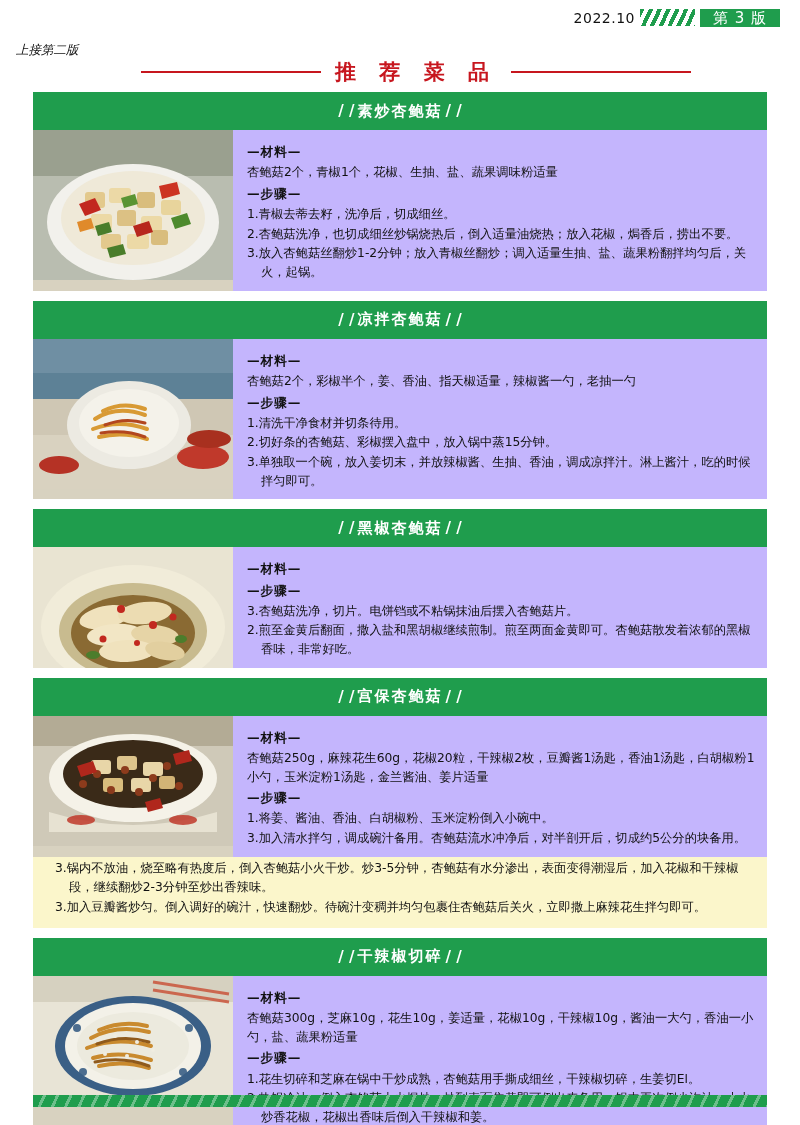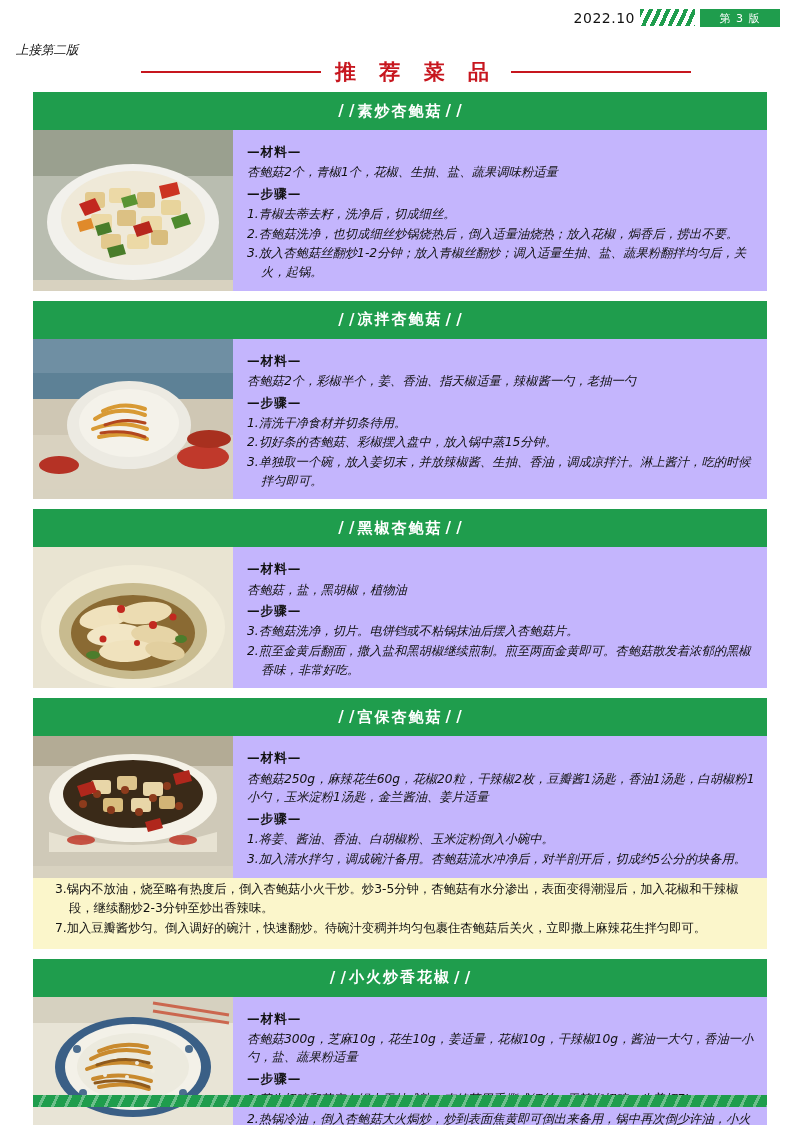--- a/index.html
+++ b/index.html
@@ -20,21 +20,21 @@
   .header-date{
     position:absolute;right:165px;top:10px;
     font-size:14px;color:#111;letter-spacing:.5px;
   }
   .header-stripes{
     position:absolute;right:105px;top:9px;width:55px;height:17px;
     background:repeating-linear-gradient(115deg,#1f9d4d 0 4px,#ffffff 4px 8px);
   }
   .header-page{
     position:absolute;right:20px;top:9px;width:80px;height:18px;
-    background:#1f9d4d;color:#fff;font-size:11px;
+    background:#1f9d4d;color:#fff;font-size:15px;
     display:flex;align-items:center;justify-content:center;
     letter-spacing:1px;
   }
   .cont-note{
     position:absolute;left:16px;top:42px;
     font-size:12.5px;color:#111;font-style:italic;
   }
 
   
   .title-wrap{
@@ -76,21 +76,21 @@
     overflow:hidden;
   }
   .photo-inner{position:absolute;inset:0;}
   .text-col{
     flex:1;padding:10px 12px 8px 14px;
     font-size:12.3px;line-height:1.52;color:#111;
   }
   .sec-head{
     font-weight:bold;font-size:12.6px;margin:2px 0 2px 0;letter-spacing:1px;
   }
-  .lines p{margin:0 0 1px 0;font-style:italic;}
+  .lines p{margin:0 0 1px 0;}
   .lines p.ind{text-indent:0;padding-left:14px;text-indent:-14px;}
   .full-lines{
     background:#fbf6cb;
     padding:2px 14px 10px 14px;
     font-size:12.3px;line-height:1.55;color:#111;
   }
   .full-lines p{margin:0 0 1px 8px;padding-left:14px;text-indent:-14px;}
 
   .gap{height:10px;background:#ffffff;}
 
@@ -258,23 +258,20 @@
               <circle cx="104" cy="96" r="3"></circle>
             </g>
             <g fill="#4c7d2c">
               <ellipse cx="60" cy="108" rx="7" ry="4"></ellipse>
               <ellipse cx="148" cy="92" rx="6" ry="4"></ellipse>
             </g>
           </svg>
         </div>
         <div class="text-col">
           <div class="sec-head">—材料—</div>
-          <div class="lines">
-            <p>杏鲍菇，盐，黑胡椒，植物油</p>
-          </div>
           <div class="sec-head">—步骤—</div>
           <div class="lines">
             <p class="ind">3.杏鲍菇洗净，切片。电饼铛或不粘锅抹油后摆入杏鲍菇片。</p>
             <p class="ind">2.煎至金黄后翻面，撒入盐和黑胡椒继续煎制。煎至两面金黄即可。杏鲍菇散发着浓郁的黑椒香味，非常好吃。</p>
           </div>
         </div>
       </div>
     </div>
 
     <div class="gap"></div>
@@ -331,31 +328,31 @@
           </div>
           <div class="sec-head">—步骤—</div>
           <div class="lines">
             <p class="ind">1.将姜、酱油、香油、白胡椒粉、玉米淀粉倒入小碗中。</p>
             <p class="ind">3.加入清水拌匀，调成碗汁备用。杏鲍菇流水冲净后，对半剖开后，切成约5公分的块备用。</p>
           </div>
         </div>
       </div>
       <div class="full-lines">
         <p>3.锅内不放油，烧至略有热度后，倒入杏鲍菇小火干炒。炒3-5分钟，杏鲍菇有水分渗出，表面变得潮湿后，加入花椒和干辣椒段，继续翻炒2-3分钟至炒出香辣味。</p>
-        <p>7.加入豆瓣酱炒匀。倒入调好的碗汁，快速翻炒。待碗汁变稠并均匀包裹住杏鲍菇后关火，立即撒上麻辣花生拌匀即可。</p>
+        <p>3.加入豆瓣酱炒匀。倒入调好的碗汁，快速翻炒。待碗汁变稠并均匀包裹住杏鲍菇后关火，立即撒上麻辣花生拌匀即可。</p>
       </div>
     </div>
 
     <div class="gap"></div>
 
     <div class="recipe">
       <div class="rb-top"></div>
       <div class="rb-bar">
         <span class="slash">/ /</span>
-        <span>小火炒香花椒</span>
+        <span>干辣椒切碎</span>
         <span class="slash">/ /</span>
       </div>
       <div class="rb-bottom"></div>
       <div class="body-area">
         <div class="photo">
           <svg class="photo-inner" viewBox="0 0 200 130" preserveAspectRatio="none">
             <rect width="200" height="130" fill="#e8e4d6"></rect>
             <rect x="0" y="0" width="200" height="26" fill="#d6d1c0"></rect>
             <g stroke="#c94d33" stroke-width="3" opacity=".8">
               <line x1="120" y1="6" x2="196" y2="18"></line>

